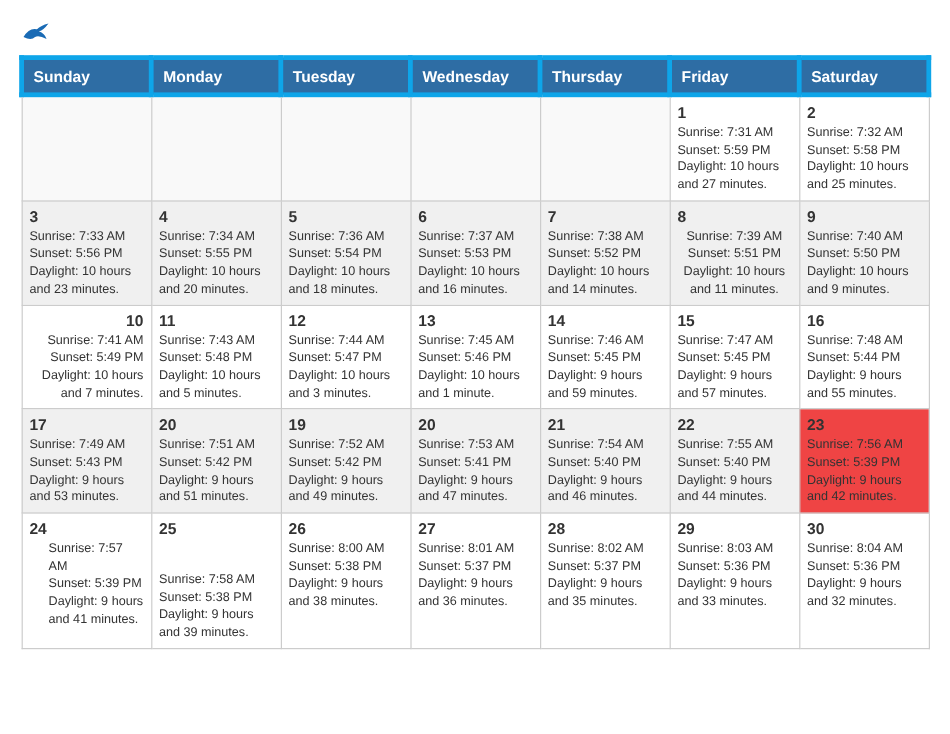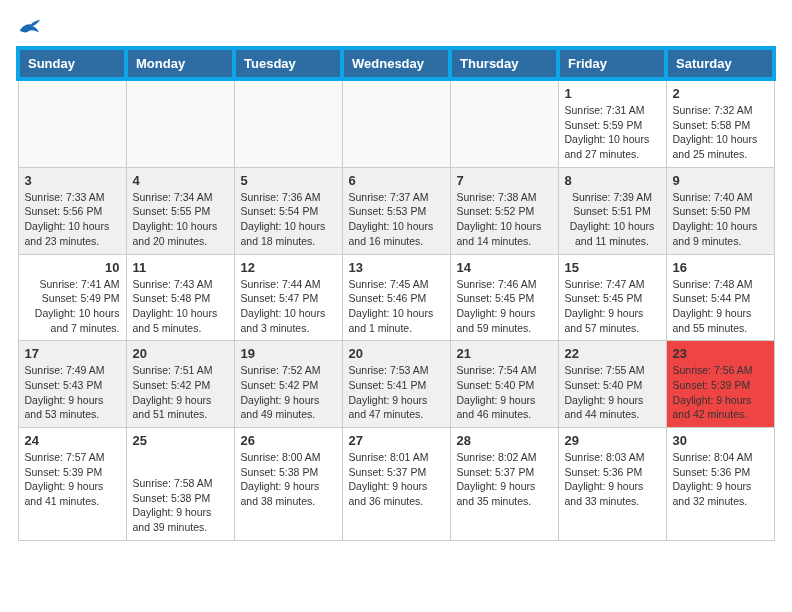--- a/index.html
+++ b/index.html
@@ -298,21 +298,21 @@
           <span class="day-number">23</span>
           <div class="day-info" style="white-space: pre-line;">Sunrise: 7:56 AM
 Sunset: 5:39 PM
 Daylight: 9 hours
 and 42 minutes.</div>
         </td>
       </tr>
       <tr>
         <td style="background: rgb(255, 255, 255);">
           <span class="day-number">24</span>
-          <div class="day-info" style="white-space: pre-line;">Sunrise: 7:57 AM
+          <div class="day-info" style="white-space: pre-line; margin-left: 16px;">Sunrise: 7:57 AM
 Sunset: 5:39 PM
 Daylight: 9 hours
 and 41 minutes.</div>
         </td>
         <td style="background: rgb(255, 255, 255);">
           <span class="day-number">25</span>
           <div class="day-info" style="white-space: pre-line; margin-top: 28px;">Sunrise: 7:58 AM
 Sunset: 5:38 PM
 Daylight: 9 hours
 and 39 minutes.</div>

